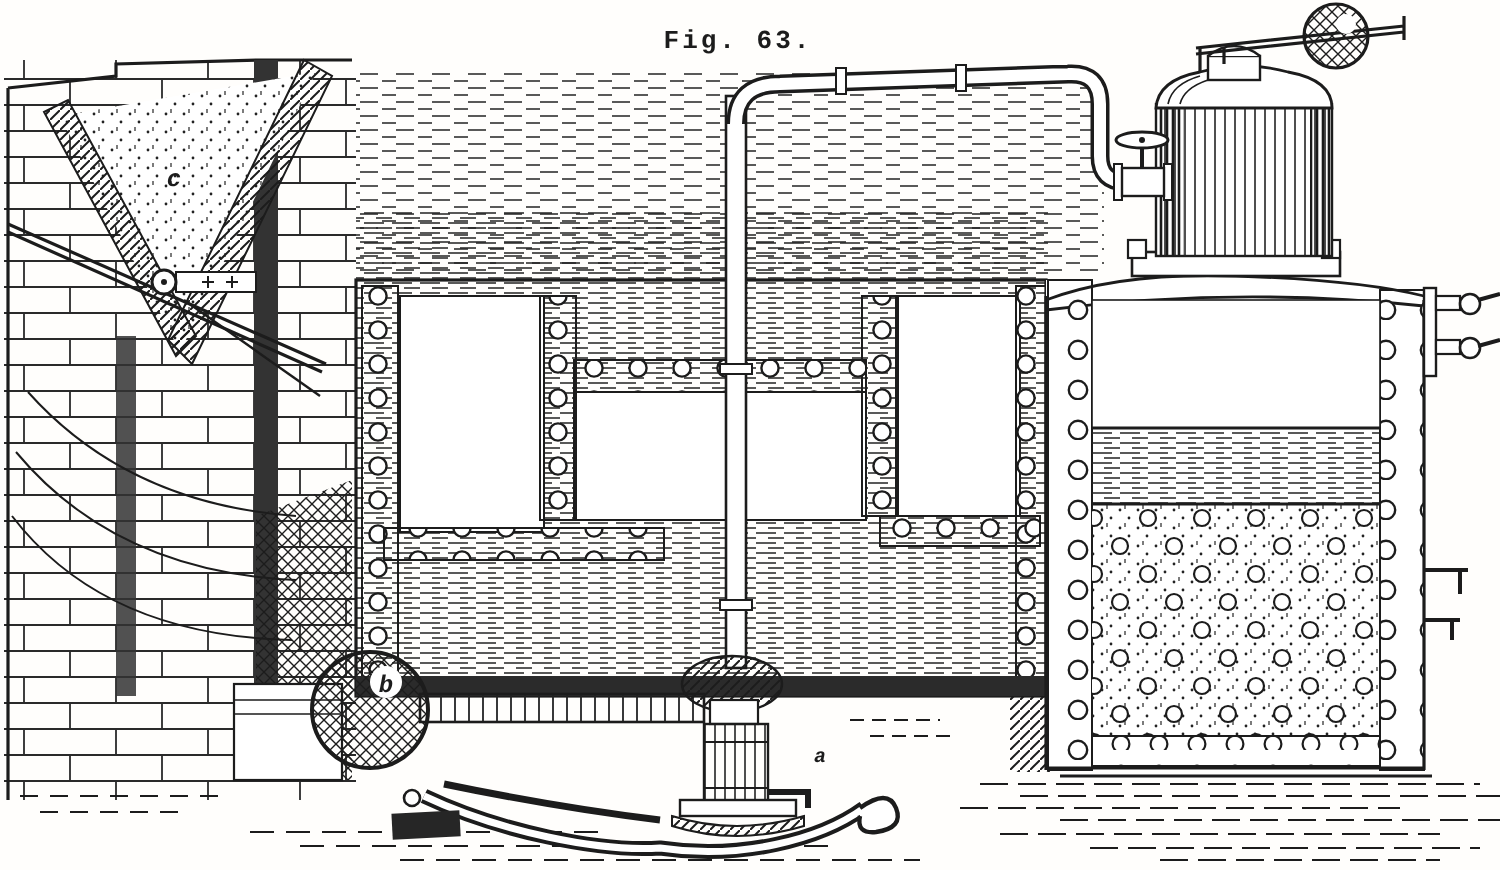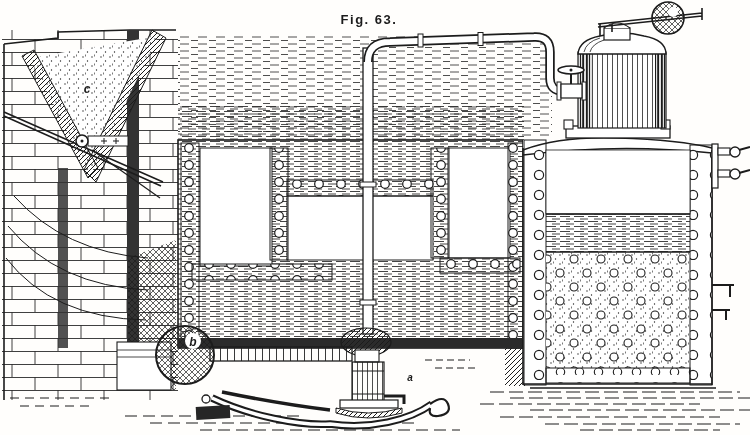--- a/index.html
+++ b/index.html
@@ -1,17 +1,17 @@
 <!DOCTYPE html>
 <html><head>
 <meta charset="utf-8">
 <style>
   html,body{margin:0;padding:0;background:#fff;}
   .page{position:relative;width:750px;height:435px;background:#fffefc;overflow:hidden;
-        font-family:Liberation Sans, sans-serif;}
+        font-family:Liberation Mono, monospace;}
   svg{display:block}
   text{fill:#1c1c1c}
   .caption{font-weight:bold;font-size:13px;letter-spacing:1.5px}
   .plabel{font-style:italic;font-size:12px;font-weight:bold}
   .plabel-sm{font-style:italic;font-size:10px;font-weight:bold}
 </style>
 </head>
 <body>
 
 <div class="page">

